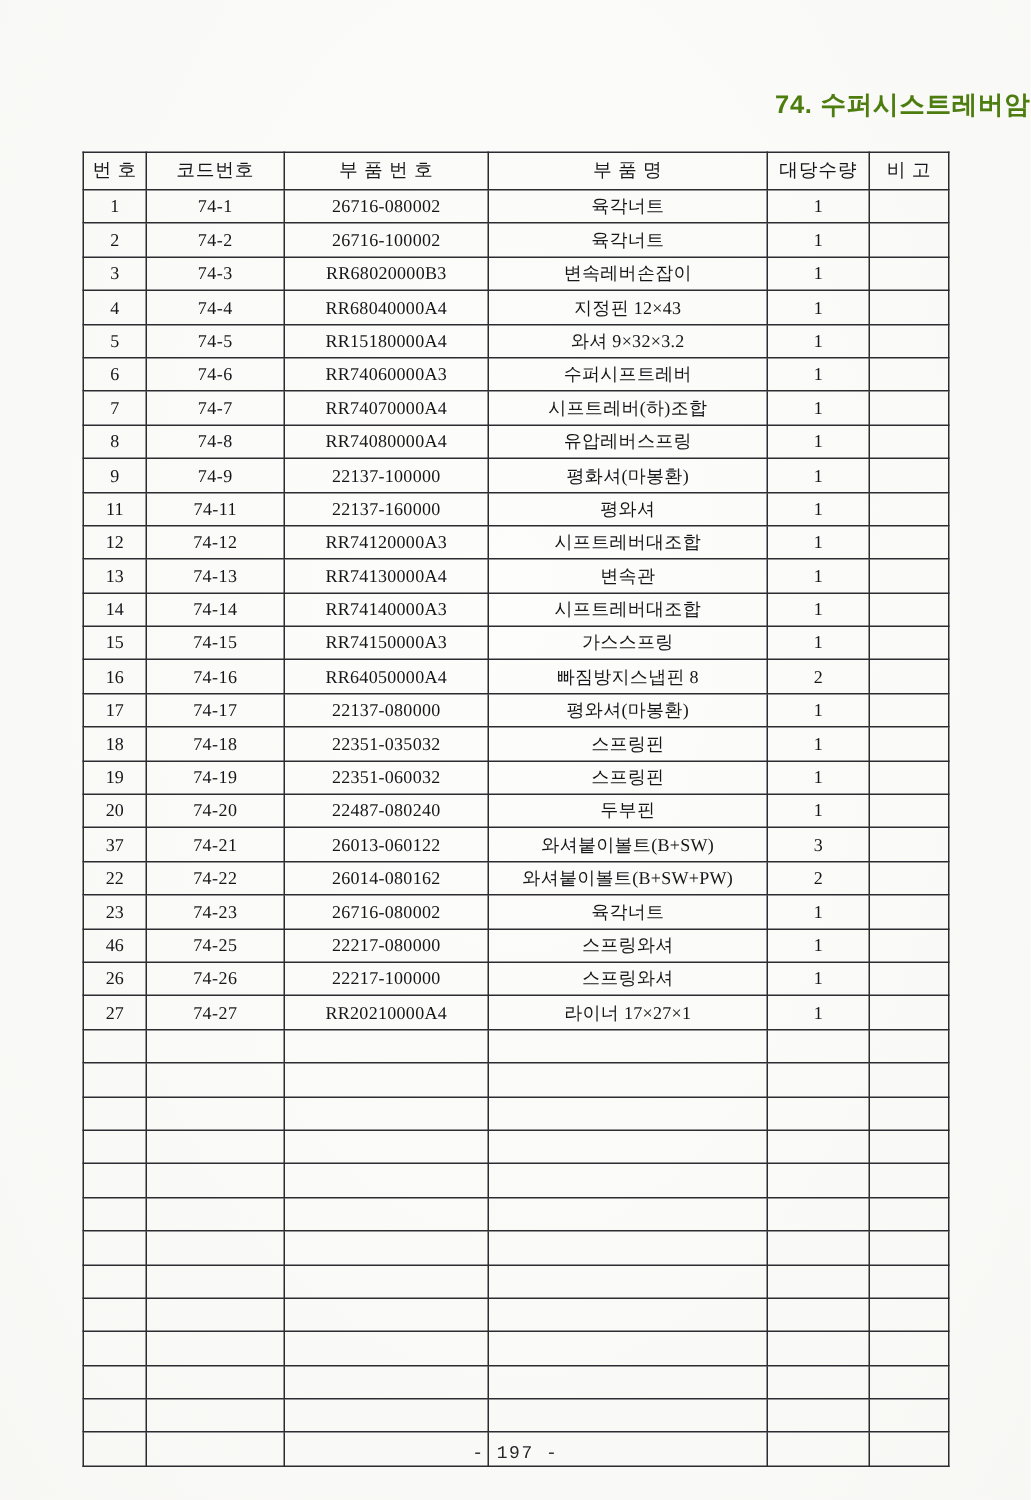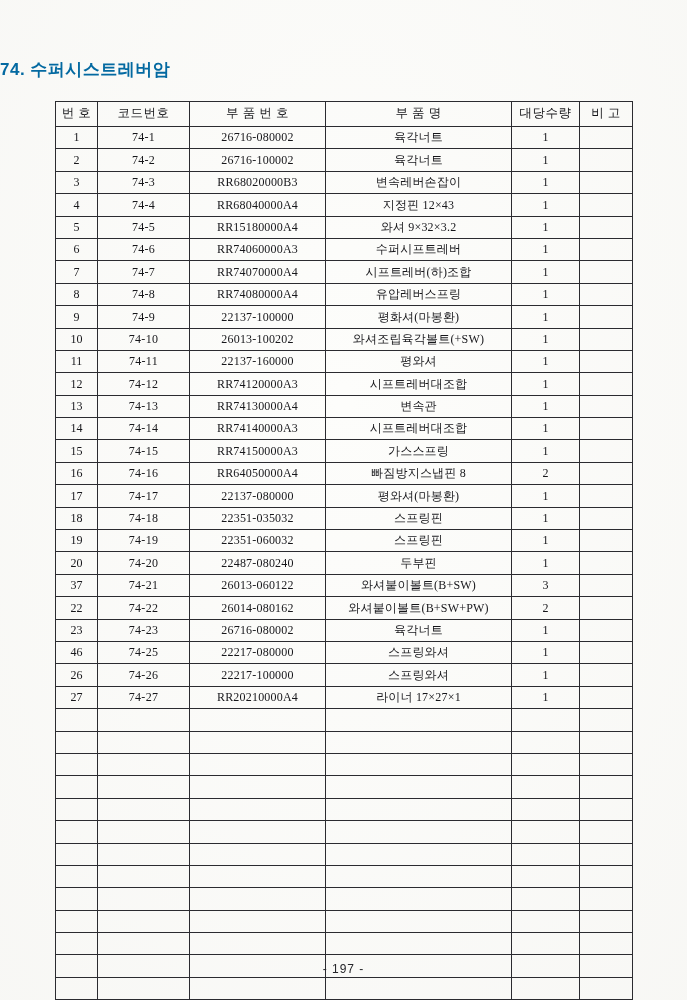--- a/index.html
+++ b/index.html
@@ -28,26 +28,26 @@
     background:
       radial-gradient(ellipse at 50% 40%, rgba(255,255,255,0.0) 0%, rgba(200,198,190,0.10) 100%);
     pointer-events: none;
   }
 
   .doc-title {
     position: absolute;
     top: 58px;
     left: 0;
     right: 0;
-    text-align: left;
+    text-align: right;
     font-family: "Liberation Sans", "DejaVu Sans", sans-serif;
     font-size: 17px;
     font-weight: bold;
     letter-spacing: 0.5px;
-    color: #0369a1;
+    color: #4d7c0f;
   }
 
   .table-wrap {
     position: absolute;
     top: 101px;
     left: 55px;
     width: 577px;
   }
 
   table.parts {
@@ -88,21 +88,21 @@
   .cell-qty   { font-size: 12px; }
 
   .hdr-spaced { letter-spacing: 3px; margin-top: 45px; }
 
   .page-number {
     position: absolute;
     bottom: 24px;
     left: 0;
     right: 0;
     text-align: center;
-    font-family: Liberation Sans, sans-serif;
+    font-family: Liberation Mono, monospace;
     font-size: 12px;
     letter-spacing: 1px;
     color: #26262a;
   }
 </style>
 </head>
 <body>
 
 <div class="page">
 
@@ -195,28 +195,20 @@
           </tr>
           <tr>
             <td class="cell-no">9</td>
             <td class="cell-code">74-9</td>
             <td class="cell-part">22137-100000</td>
             <td class="cell-name">평화셔(마봉환)</td>
             <td class="cell-qty">1</td>
             <td class="cell-remark"></td>
           </tr>
           <tr>
-            <td class="cell-no">10</td>
-            <td class="cell-code">74-10</td>
-            <td class="cell-part">26013-100202</td>
-            <td class="cell-name">와셔조립육각볼트(+SW)</td>
-            <td class="cell-qty">1</td>
-            <td class="cell-remark"></td>
-          </tr>
-          <tr>
             <td class="cell-no">11</td>
             <td class="cell-code">74-11</td>
             <td class="cell-part">22137-160000</td>
             <td class="cell-name">평와셔</td>
             <td class="cell-qty">1</td>
             <td class="cell-remark"></td>
           </tr>
           <tr>
             <td class="cell-no">12</td>
             <td class="cell-code">74-12</td>

